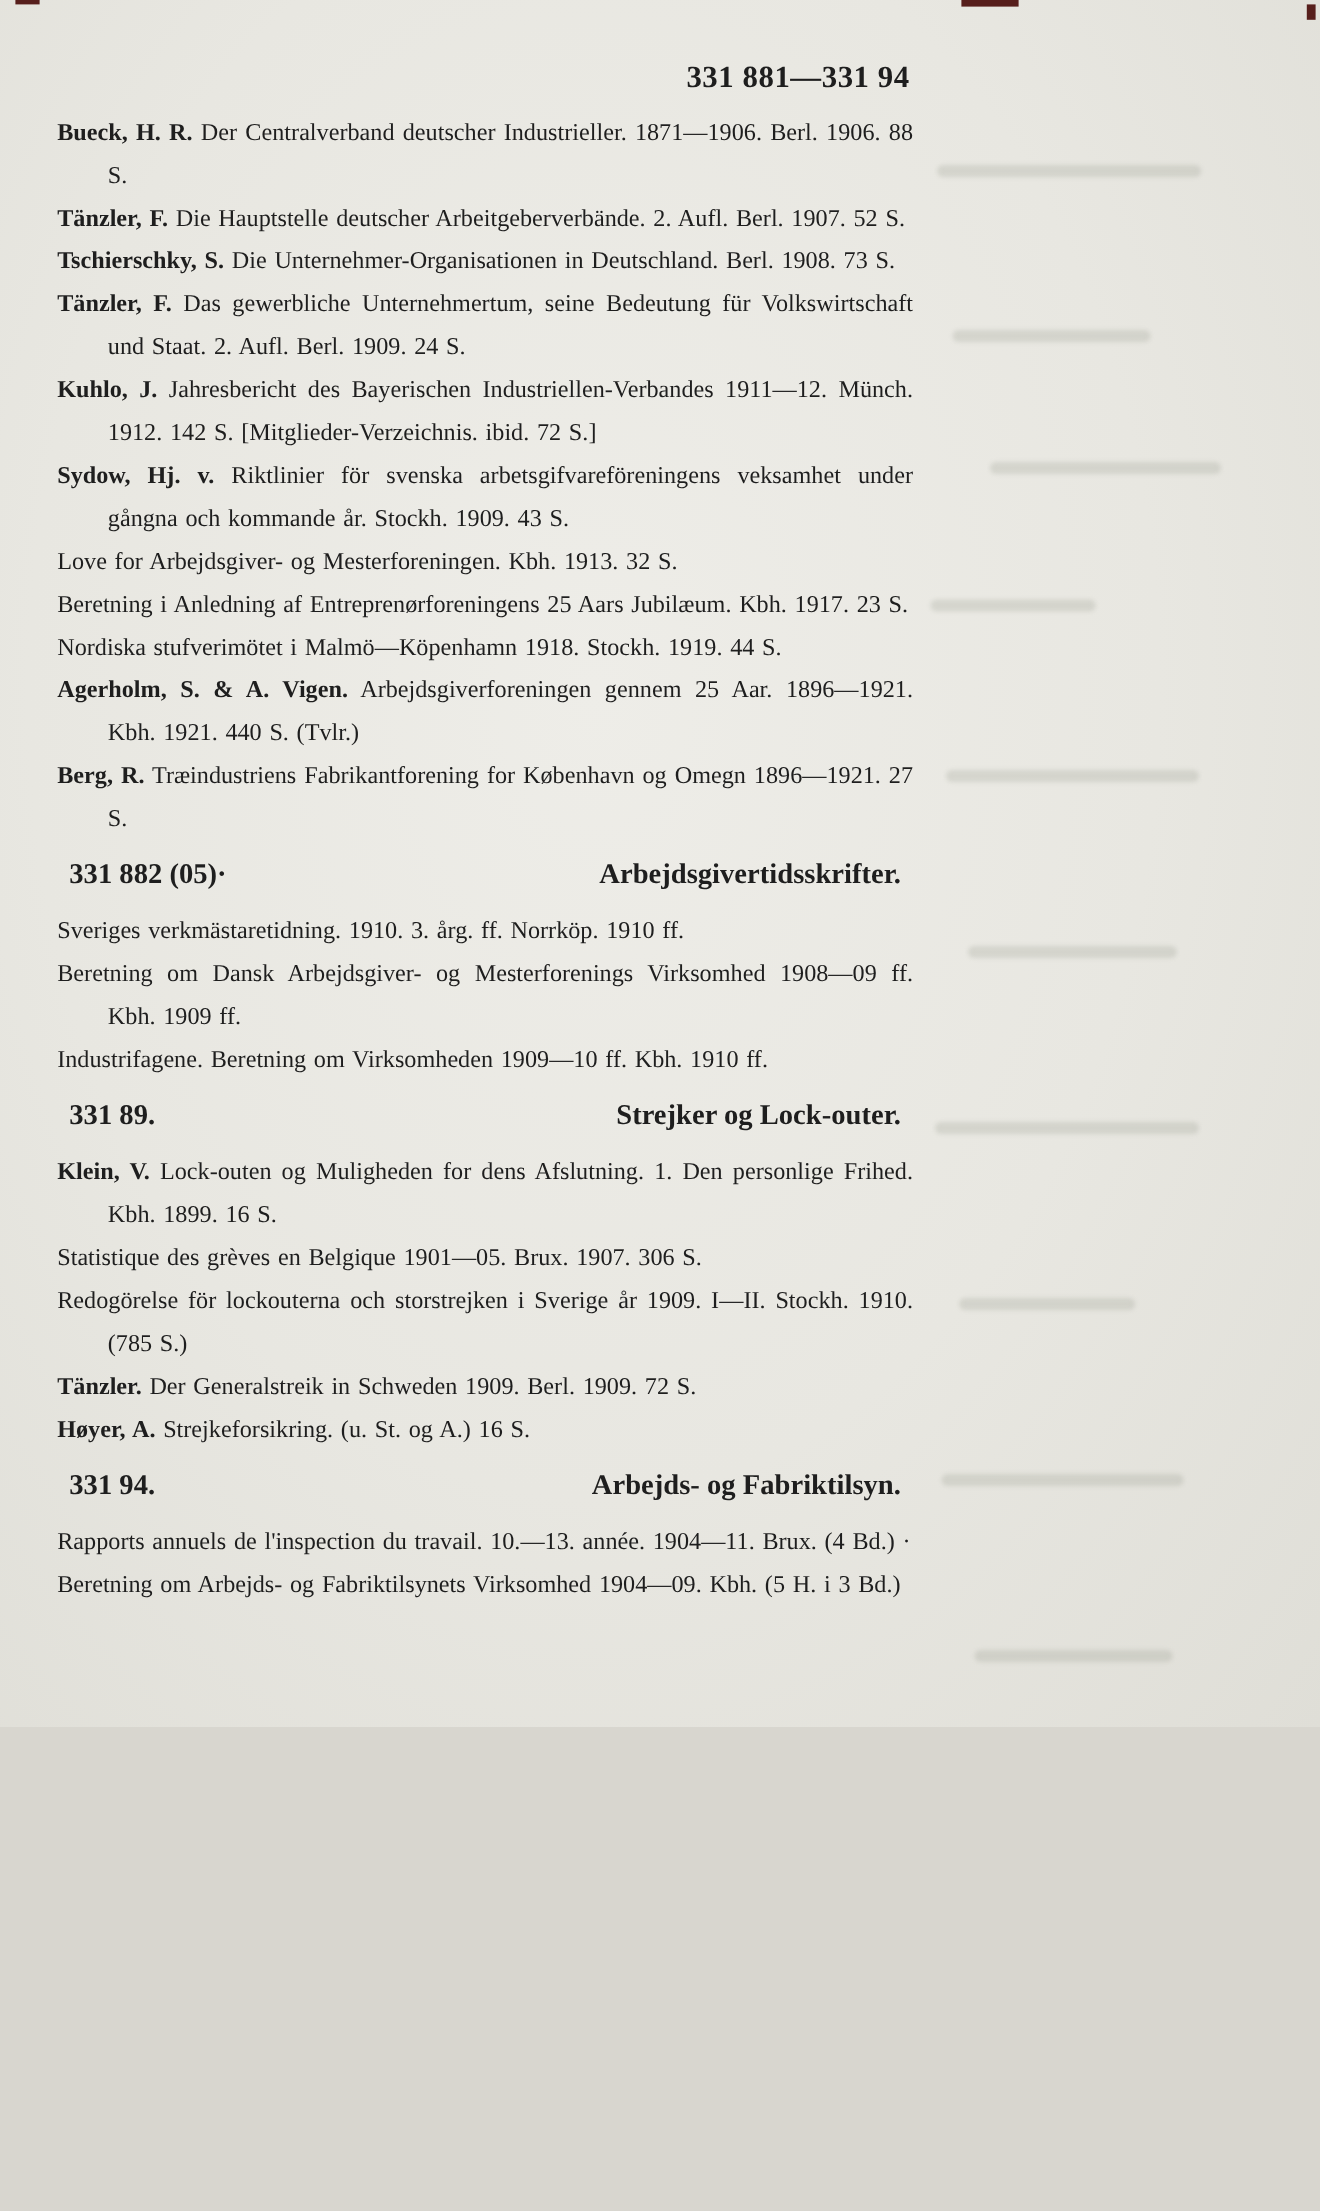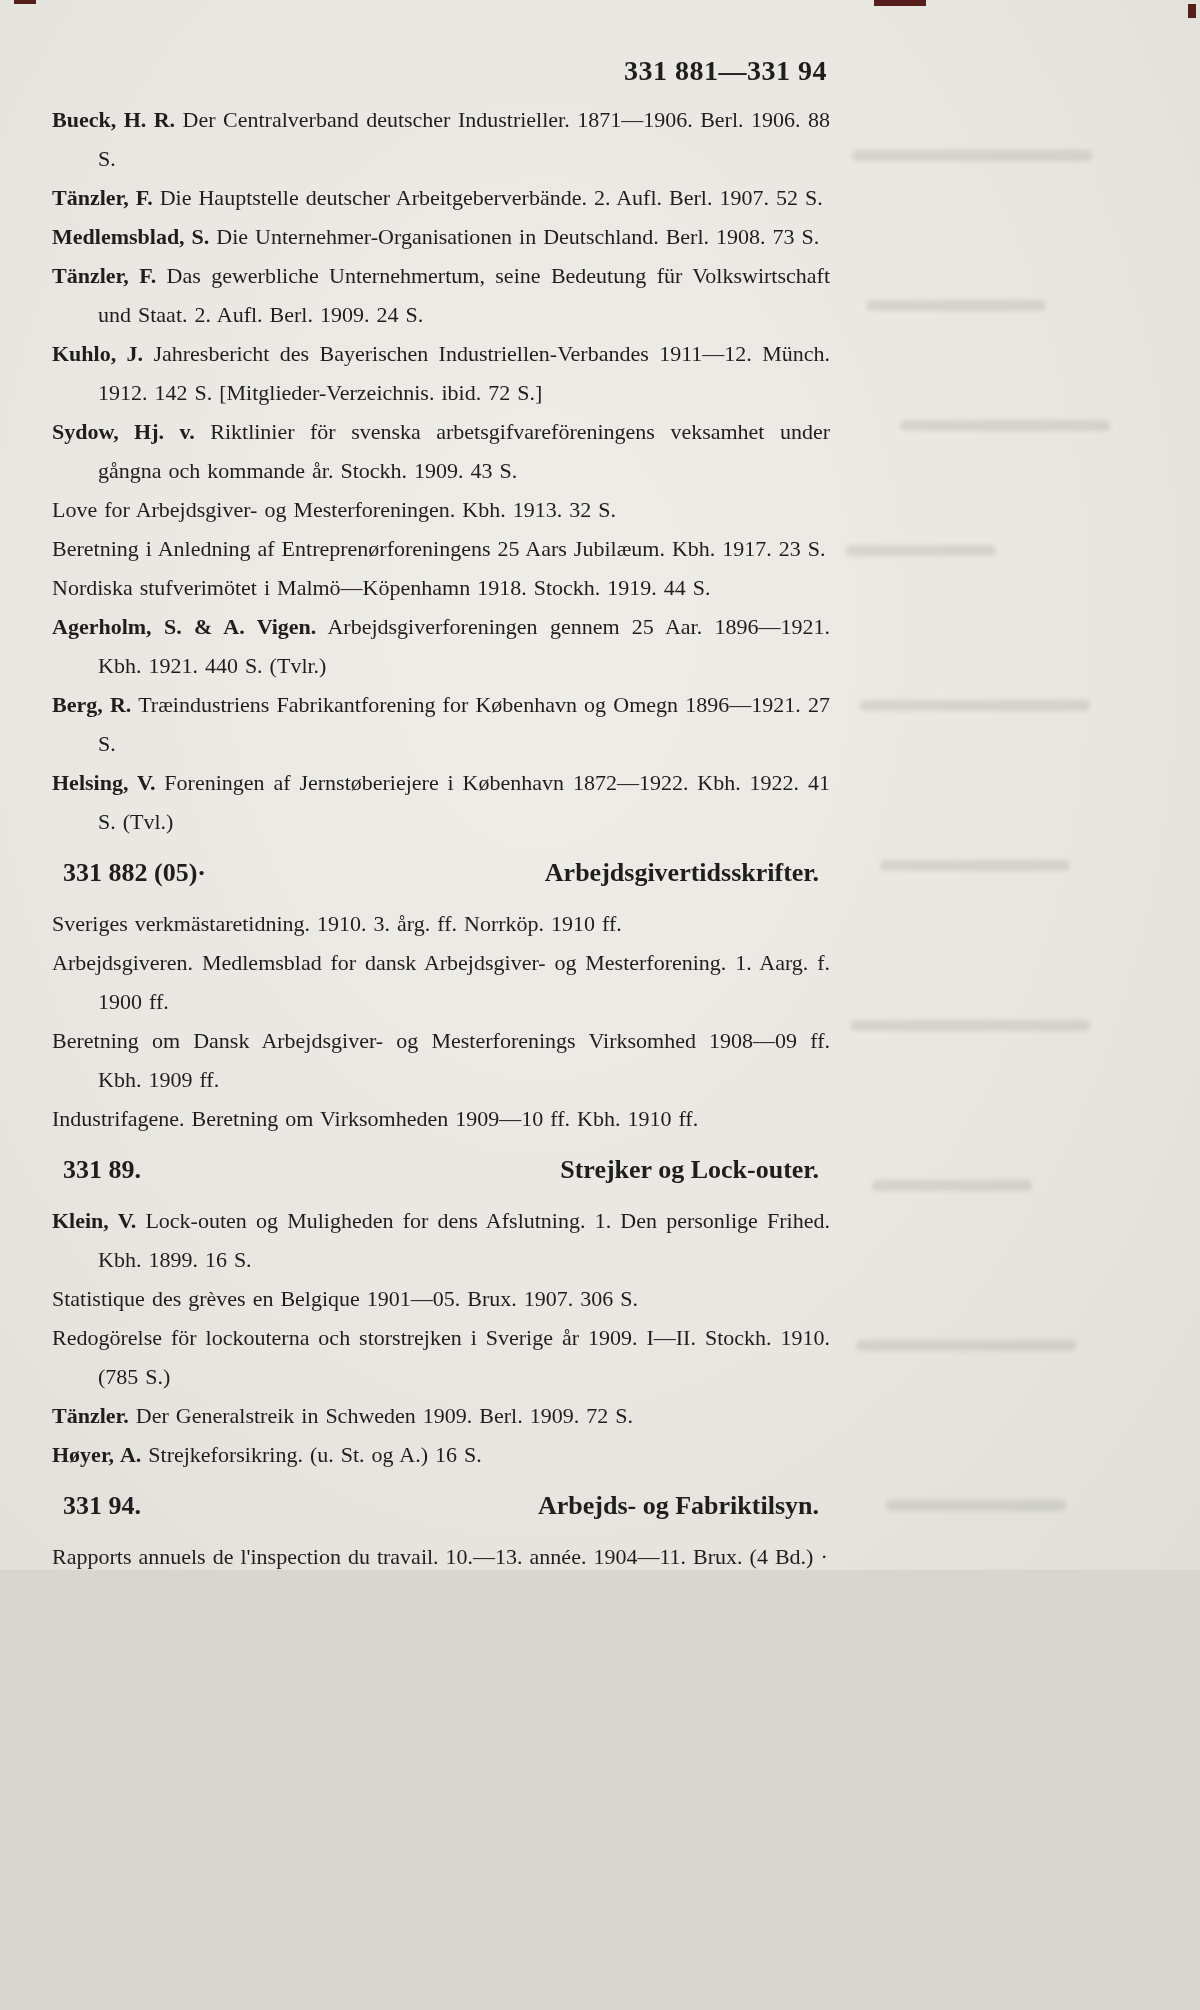--- a/index.html
+++ b/index.html
@@ -94,38 +94,36 @@
     <div class="ghost" style="top:1660px; left:850px; width:230px;"></div>
     <div class="ghost" style="top:1820px; left:866px; width:170px;"></div>
   </div>
 
   <div class="header-range">331 881—331 94</div>
 
   <div class="text-block">
 
     <p class="entry"><b class="author">Bueck, H. R.</b> <span>Der Centralverband deutscher Industrieller. 1871—1906. Berl. 1906. 88 S.</span></p>
     <p class="entry"><b class="author">Tänzler, F.</b> <span>Die Hauptstelle deutscher Arbeitgeberverbände. 2. Aufl. Berl. 1907. 52 S.</span></p>
-    <p class="entry"><b class="author">Medlemsblad, S.</b> <span>Die Unternehmer-Organisationen in Deutschland. Berl. 1908. 73 S.</span></p>
+    <p class="entry"><b class="author">Tschierschky, S.</b> <span>Die Unternehmer-Organisationen in Deutschland. Berl. 1908. 73 S.</span></p>
     <p class="entry"><b class="author">Tänzler, F.</b> <span>Das gewerbliche Unternehmertum, seine Bedeutung für Volkswirtschaft und Staat. 2. Aufl. Berl. 1909. 24 S.</span></p>
     <p class="entry"><b class="author">Kuhlo, J.</b> <span>Jahresbericht des Bayerischen Industriellen-Verbandes 1911—12. Münch. 1912. 142 S. [Mitglieder-Verzeichnis. ibid. 72 S.]</span></p>
     <p class="entry"><b class="author">Sydow, Hj. v.</b> <span>Riktlinier för svenska arbetsgifvareföreningens veksamhet under gångna och kommande år. Stockh. 1909. 43 S.</span></p>
     <p class="entry"><b class="author"></b> <span>Love for Arbejdsgiver- og Mesterforeningen. Kbh. 1913. 32 S.</span></p>
     <p class="entry"><b class="author"></b> <span>Beretning i Anledning af Entreprenørforeningens 25 Aars Jubilæum. Kbh. 1917. 23 S.</span></p>
     <p class="entry"><b class="author"></b> <span>Nordiska stufverimötet i Malmö—Köpenhamn 1918. Stockh. 1919. 44 S.</span></p>
     <p class="entry"><b class="author">Agerholm, S. &amp; A. Vigen.</b> <span>Arbejdsgiverforeningen gennem 25 Aar. 1896—1921. Kbh. 1921. 440 S. (Tvlr.)</span></p>
     <p class="entry"><b class="author">Berg, R.</b> <span>Træindustriens Fabrikantforening for København og Omegn 1896—1921. 27 S.</span></p>
-    <p class="entry"><b class="author">Helsing, V.</b> <span>Foreningen af Jernstøberiejere i København 1872—1922. Kbh. 1922. 41 S. (Tvl.)</span></p>
 
     <div class="section">
       <span>331 882 (05)·</span>
       <span>Arbejdsgivertidsskrifter.</span>
     </div>
 
     <p class="entry"><b class="author"></b> <span>Sveriges verkmästaretidning. 1910. 3. årg. ff. Norrköp. 1910 ff.</span></p>
-    <p class="entry"><b class="author"></b> <span>Arbejdsgiveren. Medlemsblad for dansk Arbejdsgiver- og Mesterforening. 1. Aarg. f. 1900 ff.</span></p>
     <p class="entry"><b class="author"></b> <span>Beretning om Dansk Arbejdsgiver- og Mesterforenings Virksomhed 1908—09 ff. Kbh. 1909 ff.</span></p>
     <p class="entry"><b class="author"></b> <span>Industrifagene. Beretning om Virksomheden 1909—10 ff. Kbh. 1910 ff.</span></p>
 
     <div class="section">
       <span>331 89.</span>
       <span>Strejker og Lock-outer.</span>
     </div>
 
     <p class="entry"><b class="author">Klein, V.</b> <span>Lock-outen og Muligheden for dens Afslutning. 1. Den personlige Frihed. Kbh. 1899. 16 S.</span></p>
     <p class="entry"><b class="author"></b> <span>Statistique des grèves en Belgique 1901—05. Brux. 1907. 306 S.</span></p>

